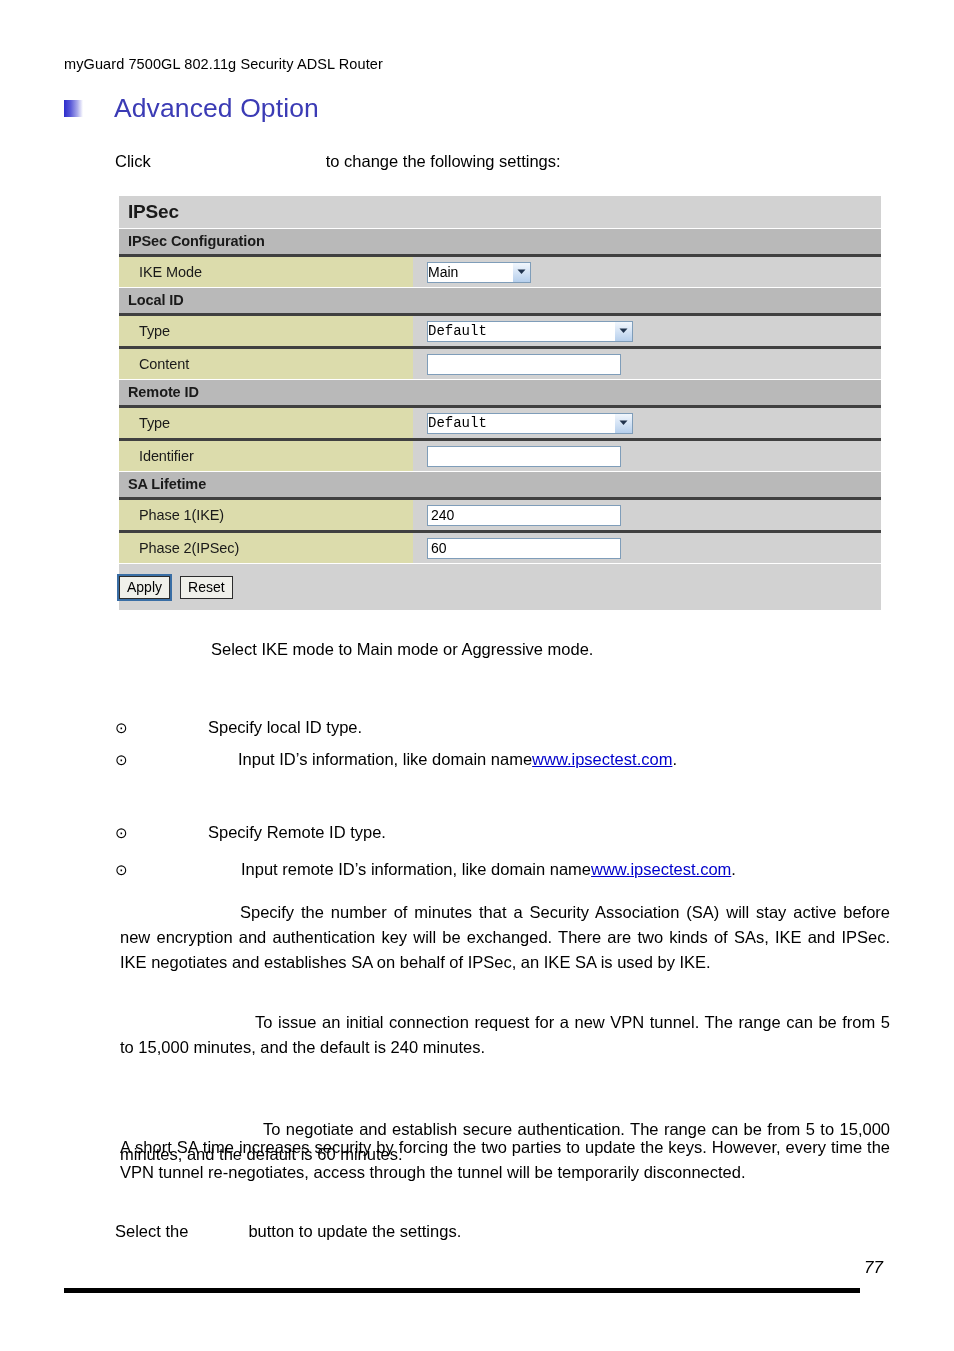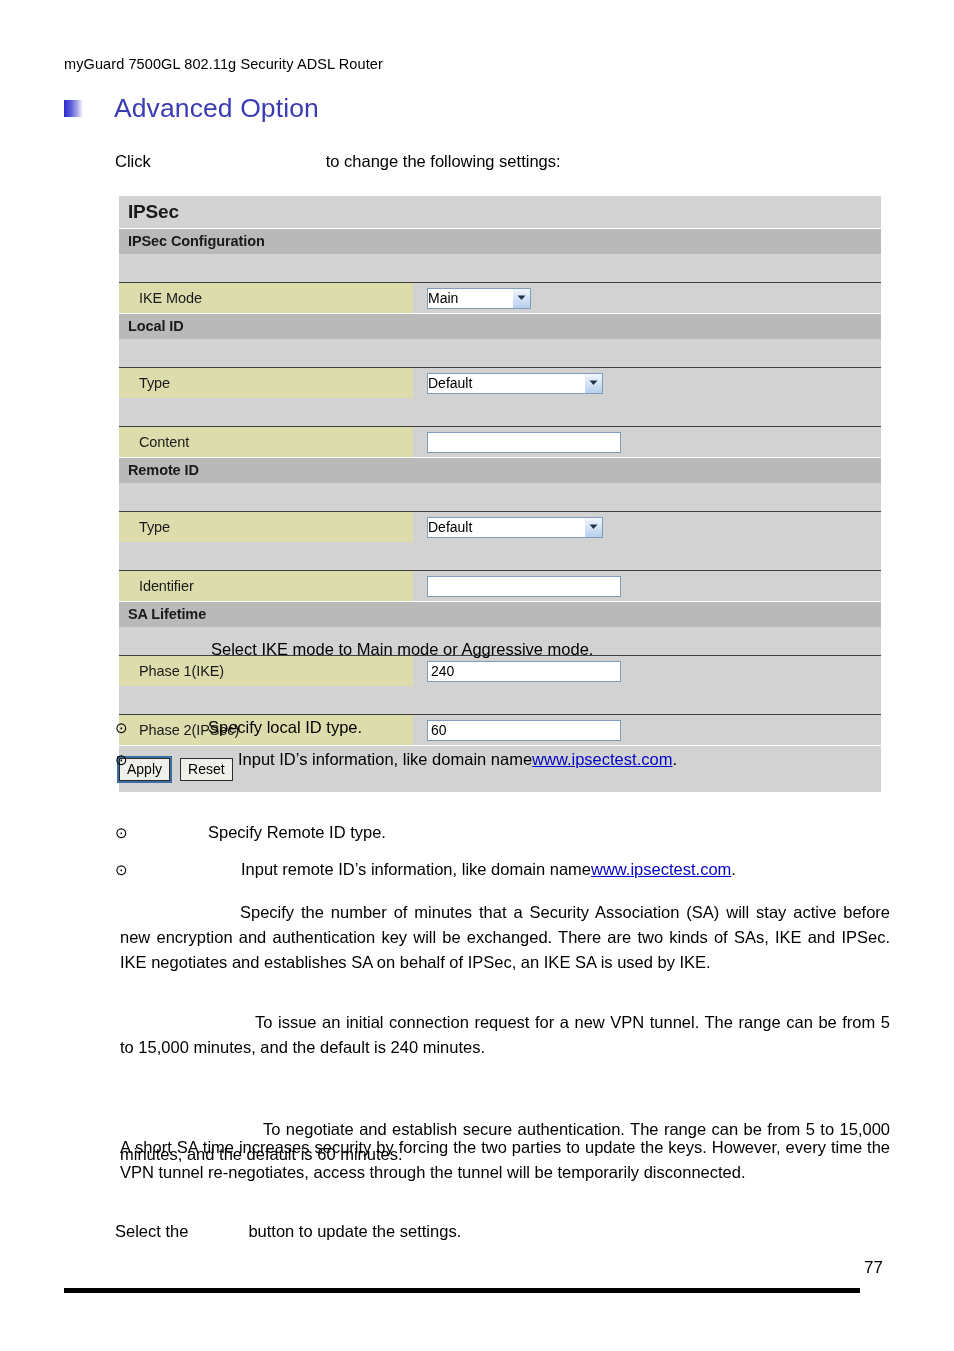--- a/index.html
+++ b/index.html
@@ -88,23 +88,22 @@
     padding-left: 9px;
     font-size: 14.5px;
     font-weight: bold;
     color: #1a1a1a;
     border-top: 1px solid #ffffff;
     letter-spacing: -0.1px;
   }
   .field-row {
     display: flex;
     height: 30px;
-    border-top: 1px solid #404040;
+    border-top: 3px solid #404040;
     background: #d2d2d2;
-    margin-top: 28px;
   }
   .field-label {
     width: 294px;
     flex: none;
     background: #dcdcac;
     line-height: 30px;
     padding-left: 20px;
     box-sizing: border-box;
     font-size: 14.5px;
     color: #1a1a1a;
@@ -140,21 +139,21 @@
     flex: none;
     background: linear-gradient(to bottom, #f2f7fd 0%, #d4e3f5 50%, #b6cfec 100%);
     border-left: 1px solid #ffffff;
     display: flex;
     align-items: center;
     justify-content: center;
   }
   .xp-select .sel-arrow svg { display: block; }
 
   .sel-ike  { width: 104px; }
-  .sel-type { width: 176px; }
+  .sel-type { width: 206px; font-family: Liberation Mono, monospace; }
 
   .xp-input {
     height: 21px;
     width: 194px;
     box-sizing: border-box;
     border: 1px solid #7f9db9;
     background: #ffffff;
     font-family: "Liberation Sans", sans-serif;
     font-size: 14px;
     line-height: 19px;
@@ -247,20 +246,21 @@
     top: 1288px;
     width: 796px;
     height: 5px;
     background: #000000;
   }
   .page-number {
     position: absolute;
     left: 864px;
     top: 1258px;
     font-size: 17px;
+    font-style: italic;
     color: #000;
   }
 </style>
 </head>
 <body>
 
 <div class="running-header">myGuard 7500GL 802.11g Security ADSL Router</div>
 
 <div class="heading-row">
   <span class="heading-marker"></span>

